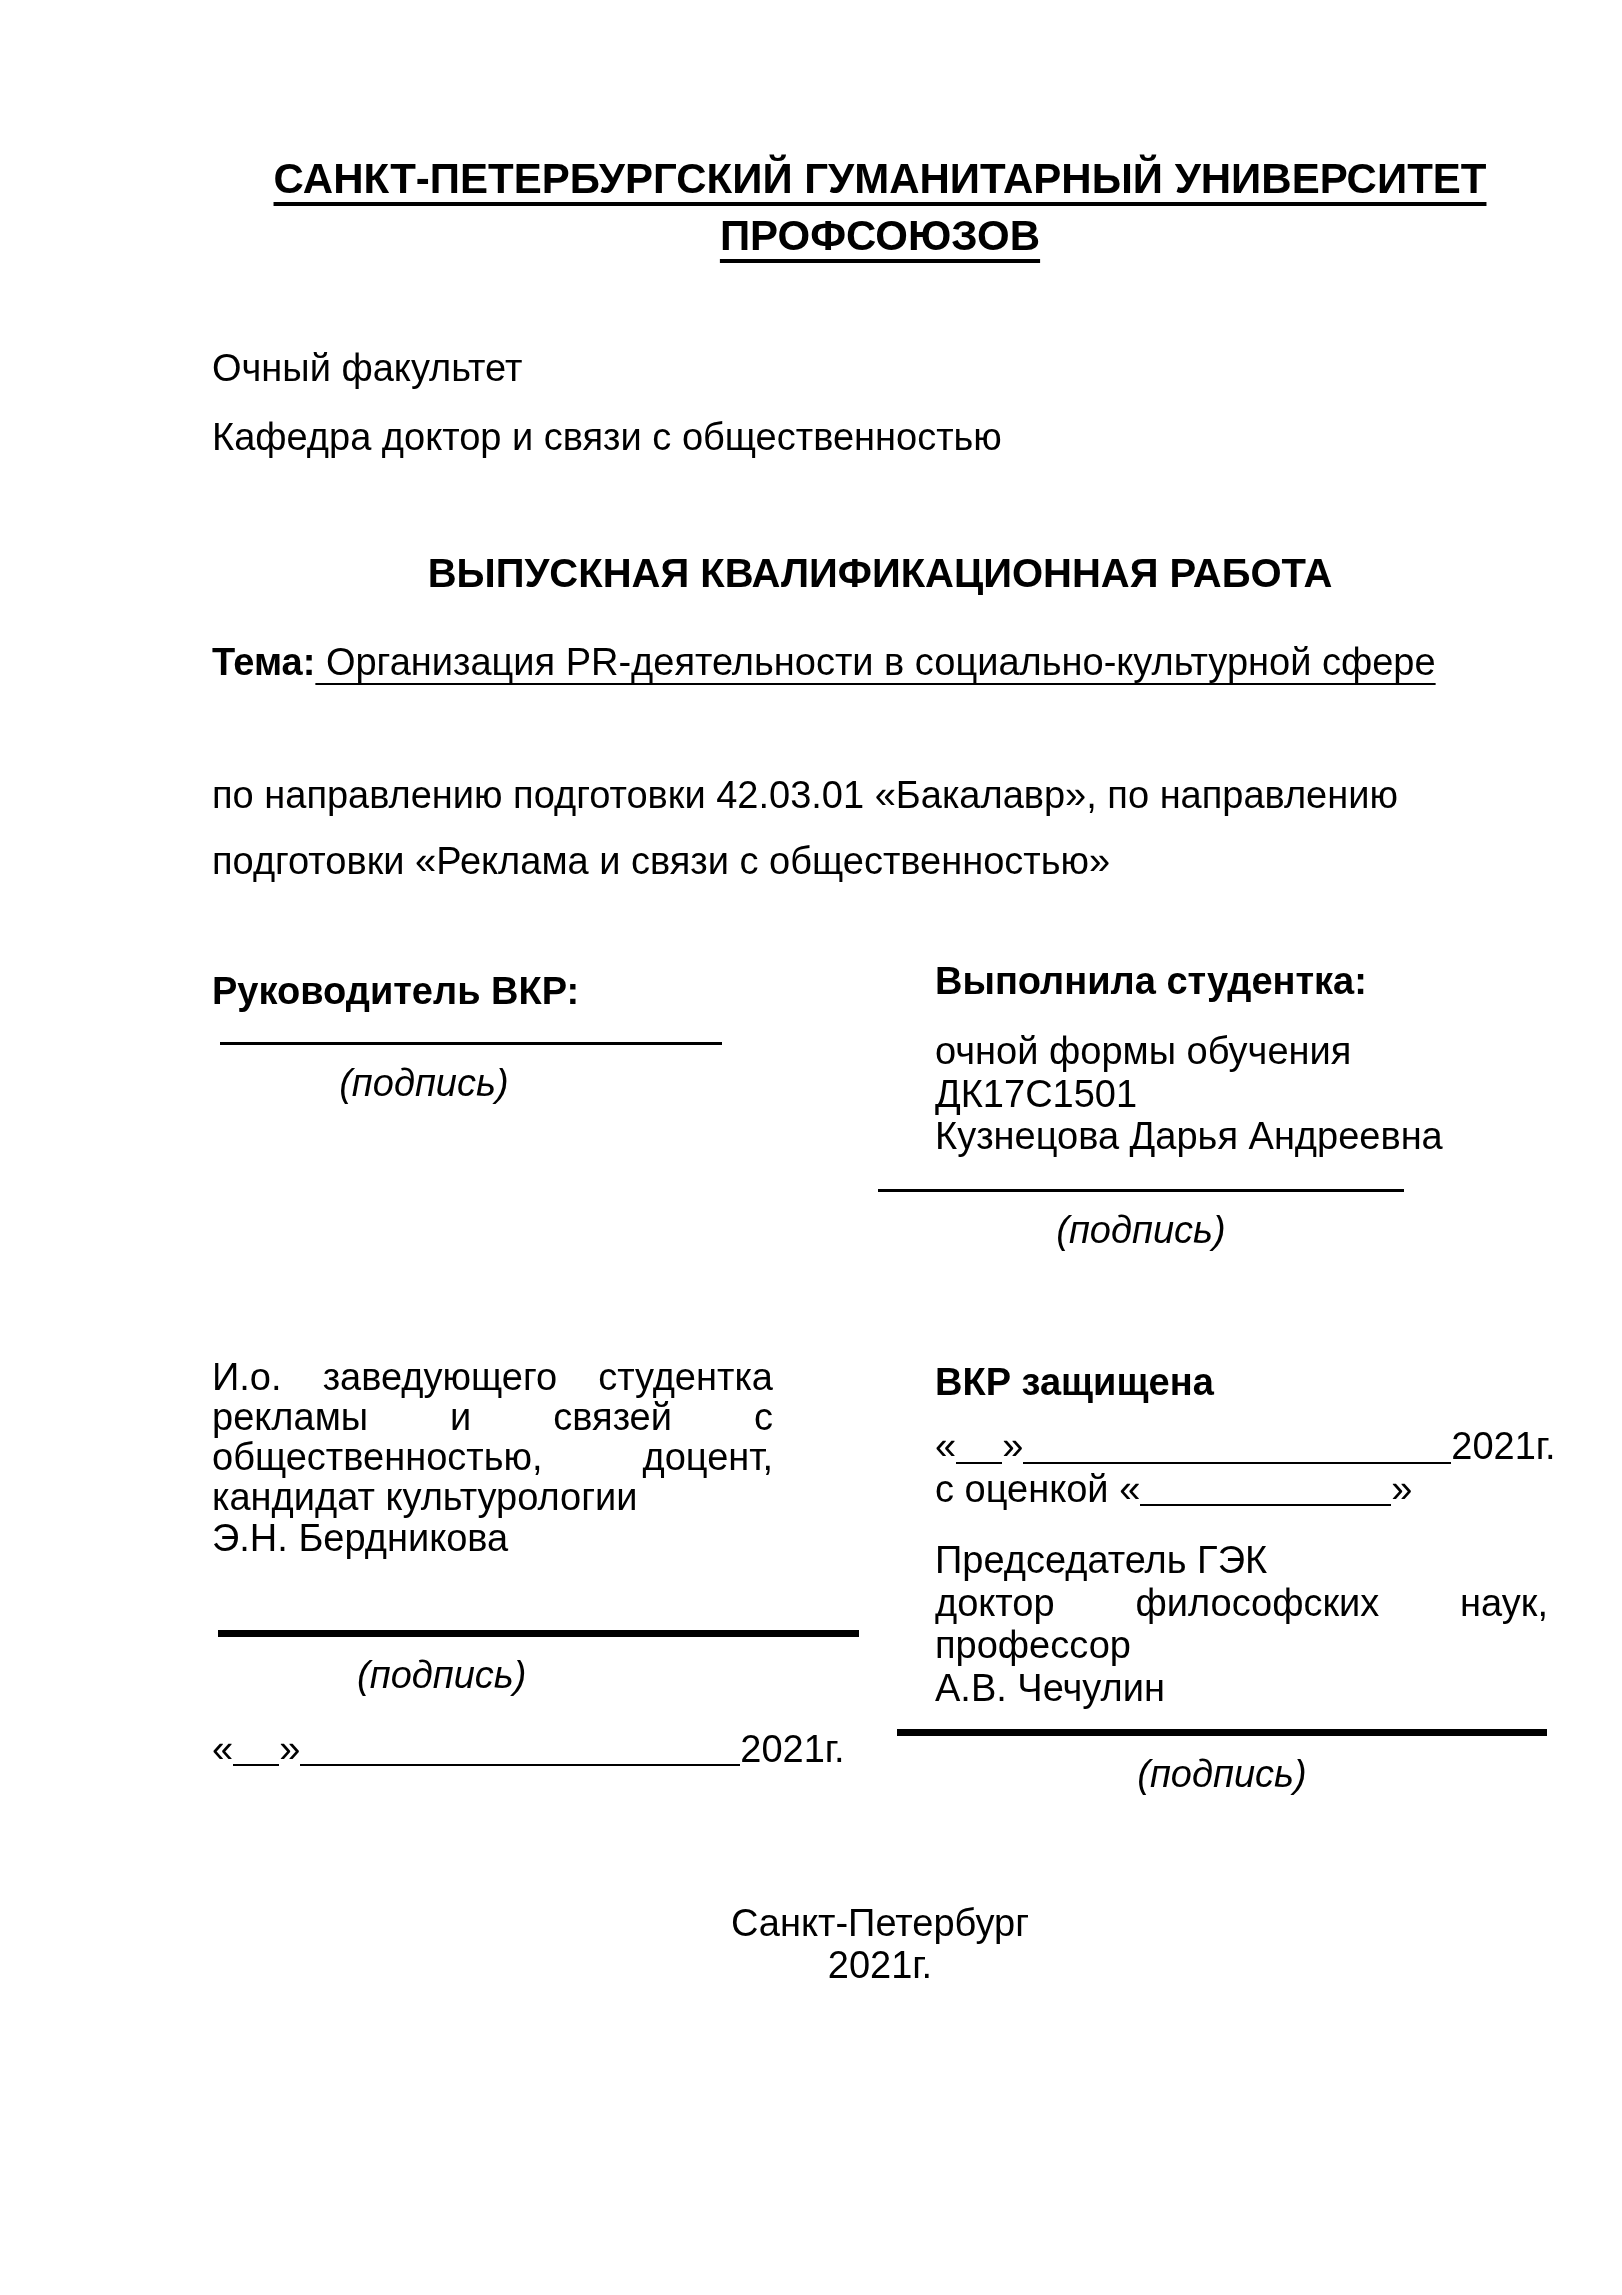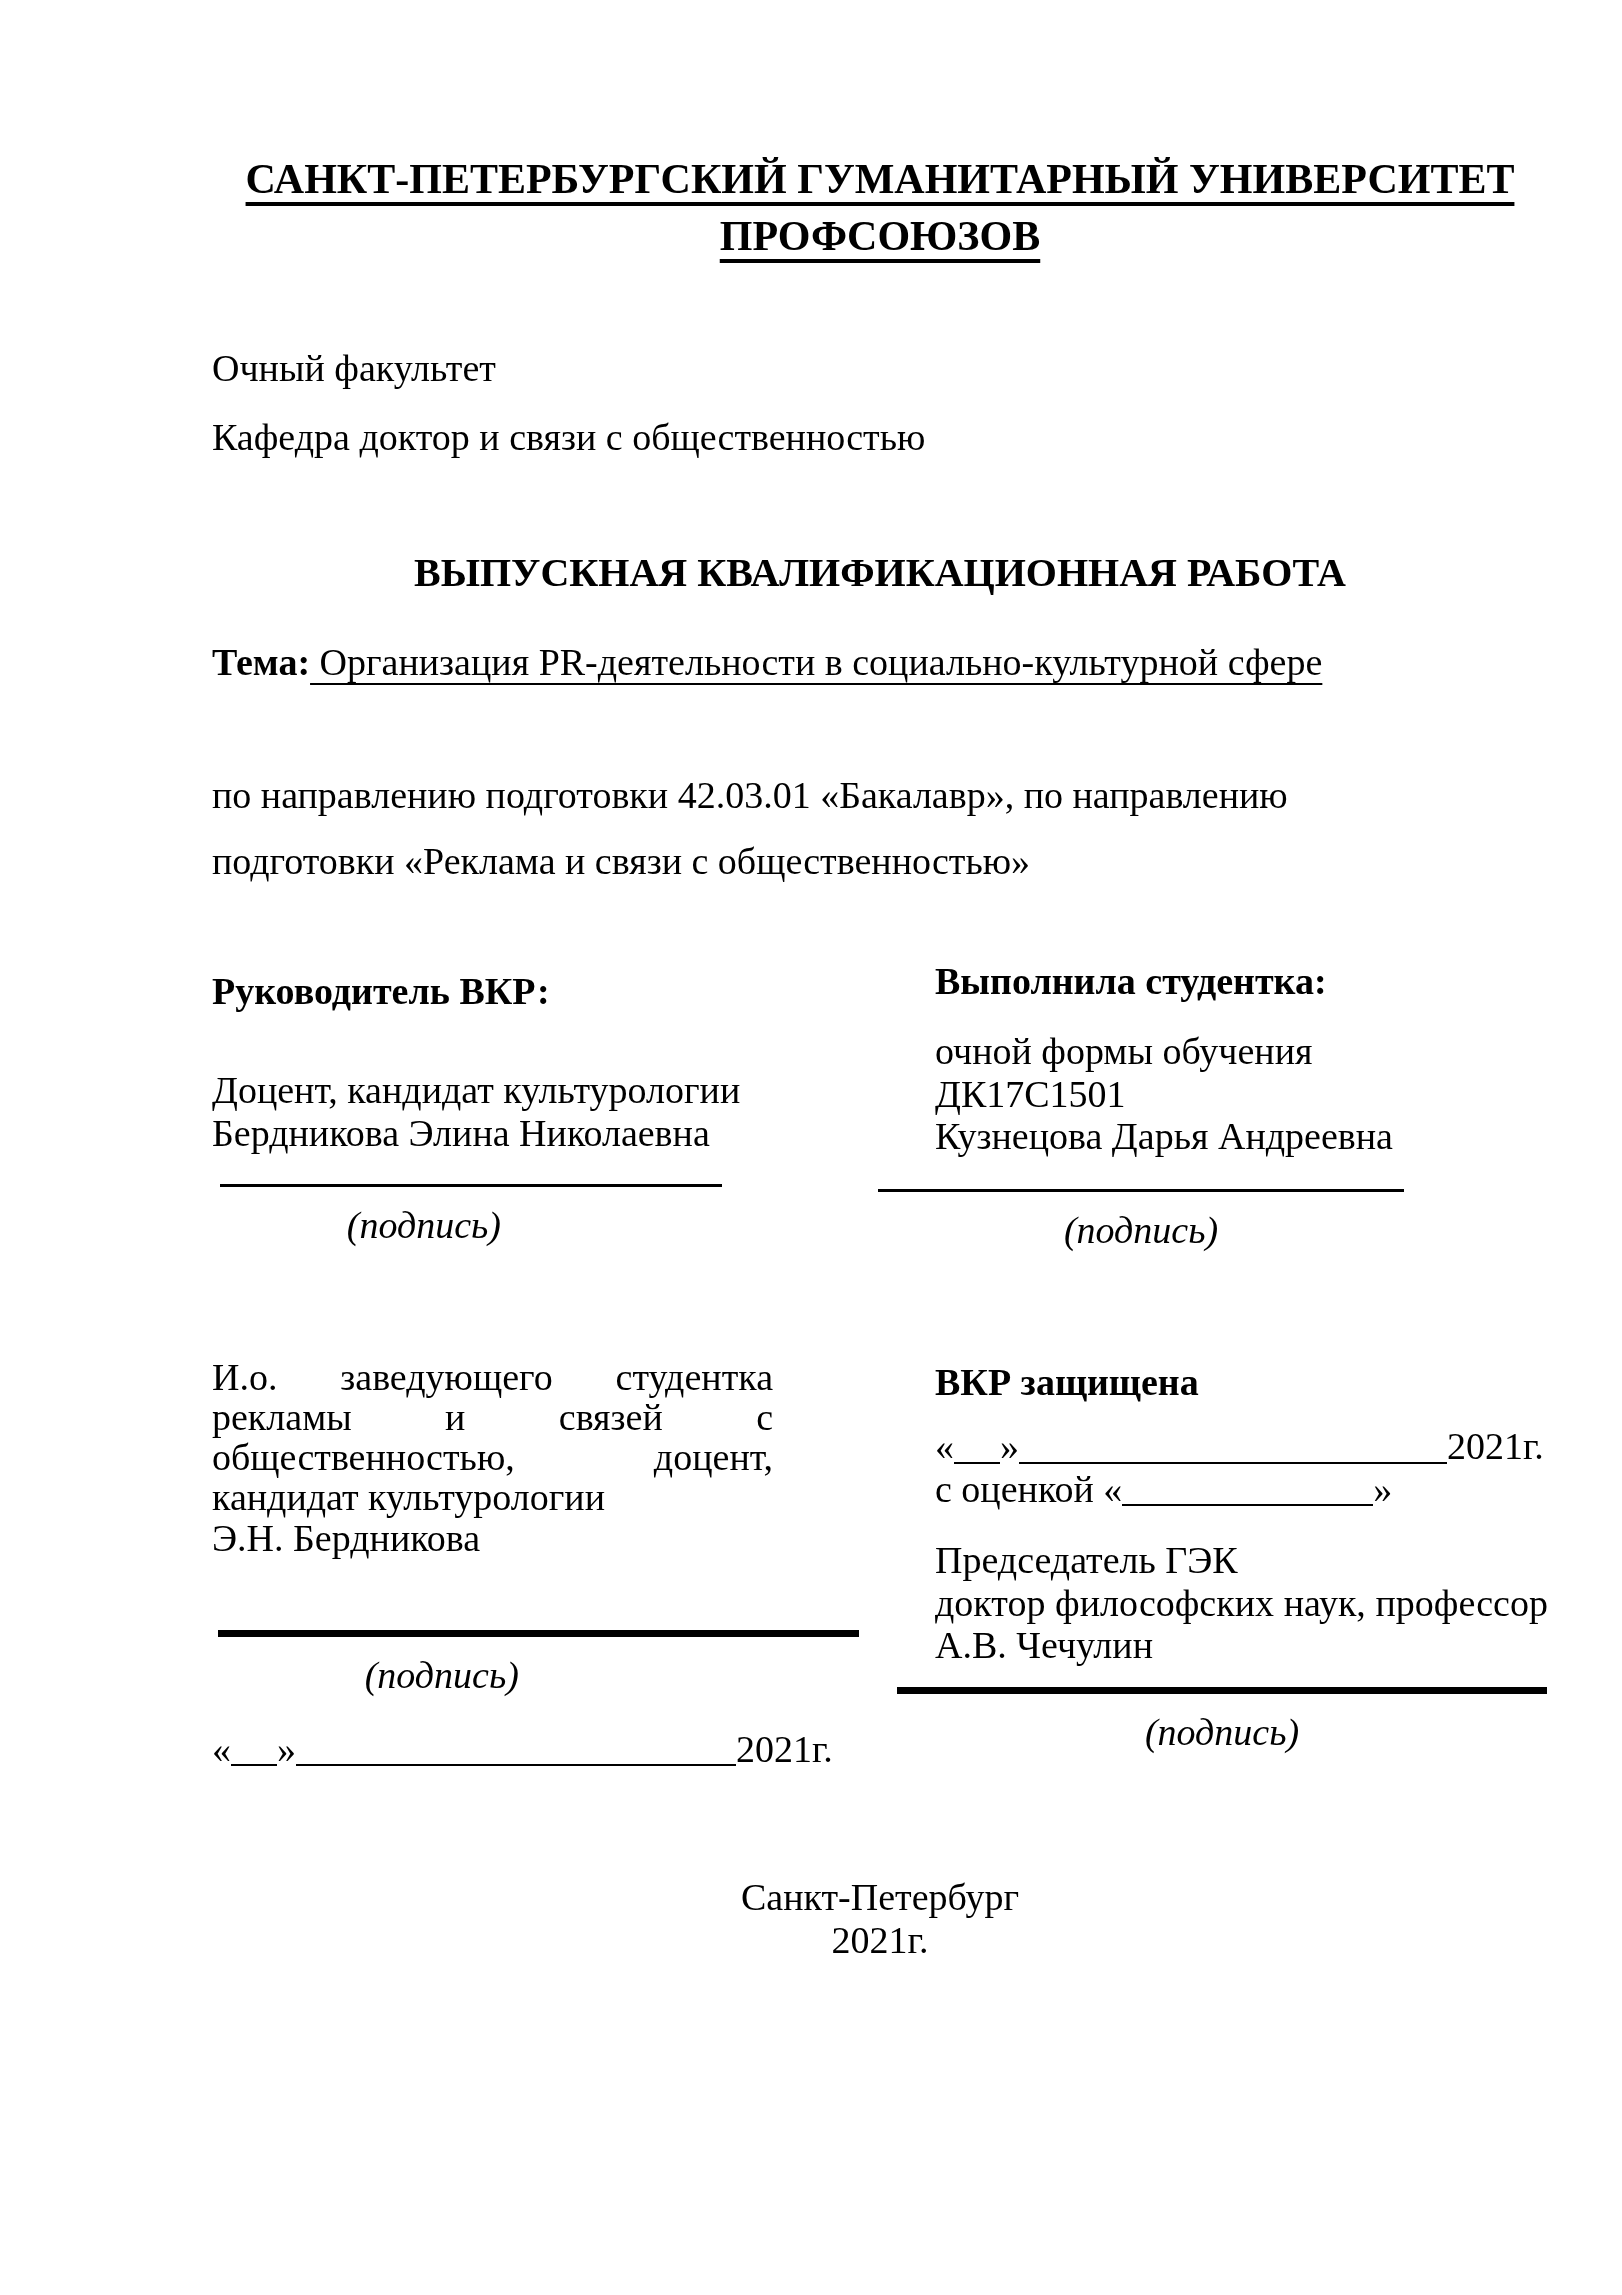--- a/index.html
+++ b/index.html
@@ -1,20 +1,20 @@
 <!DOCTYPE html>
 <html style="font-size:12.6px"><head>
 <meta charset="utf-8">
 <style>
   html,body{margin:0;padding:0;background:#888;}
   .page{
     position:relative;
     width:1623px;height:2295px;
     background:#ffffff;color:#000;
-    font-family:Liberation Serif, serif;
+    font-family:Liberation Sans, sans-serif;
     font-size:38px;line-height:1.12;
     padding:151px 75px 0 212px;
     box-sizing:border-box;
     margin:0 auto;
   }
   .center{text-align:left;}
   .bold{font-weight:bold;}
 
   .title{font-size:42px;font-weight:bold;line-height:1.35;text-align:center;}
   .title .tline{display:block;text-decoration:underline;text-decoration-thickness:3.9px;text-underline-offset:9.4px;}
@@ -83,24 +83,20 @@
 
   <div class="topic"><span class="bold">Тема:</span><span class="underlined"> Организация PR-деятельности в социально-культурной сфере</span></div>
 
   <div class="program1 center">по направлению подготовки 42.03.01 «Бакалавр», по направлению</div>
   <div class="program2 center">подготовки «Реклама и связи с общественностью»</div>
 
   <div class="row row1">
 
     <div class="col-l">
       <div class="bold sup-head">Руководитель ВКР:</div>
-      <div class="sup-lines">
-        <div>Доцент, кандидат культурологии</div>
-        <div>Бердникова Элина Николаевна</div>
-      </div>
       <div class="sigblock1l">
         <div class="sig-line"></div>
         <div class="caption">(подпись)</div>
       </div>
     </div>
 
     <div class="col-r">
       <div class="bold">Выполнила студентка:</div>
       <div class="stu-lines">
         <div>очной формы обучения</div>

